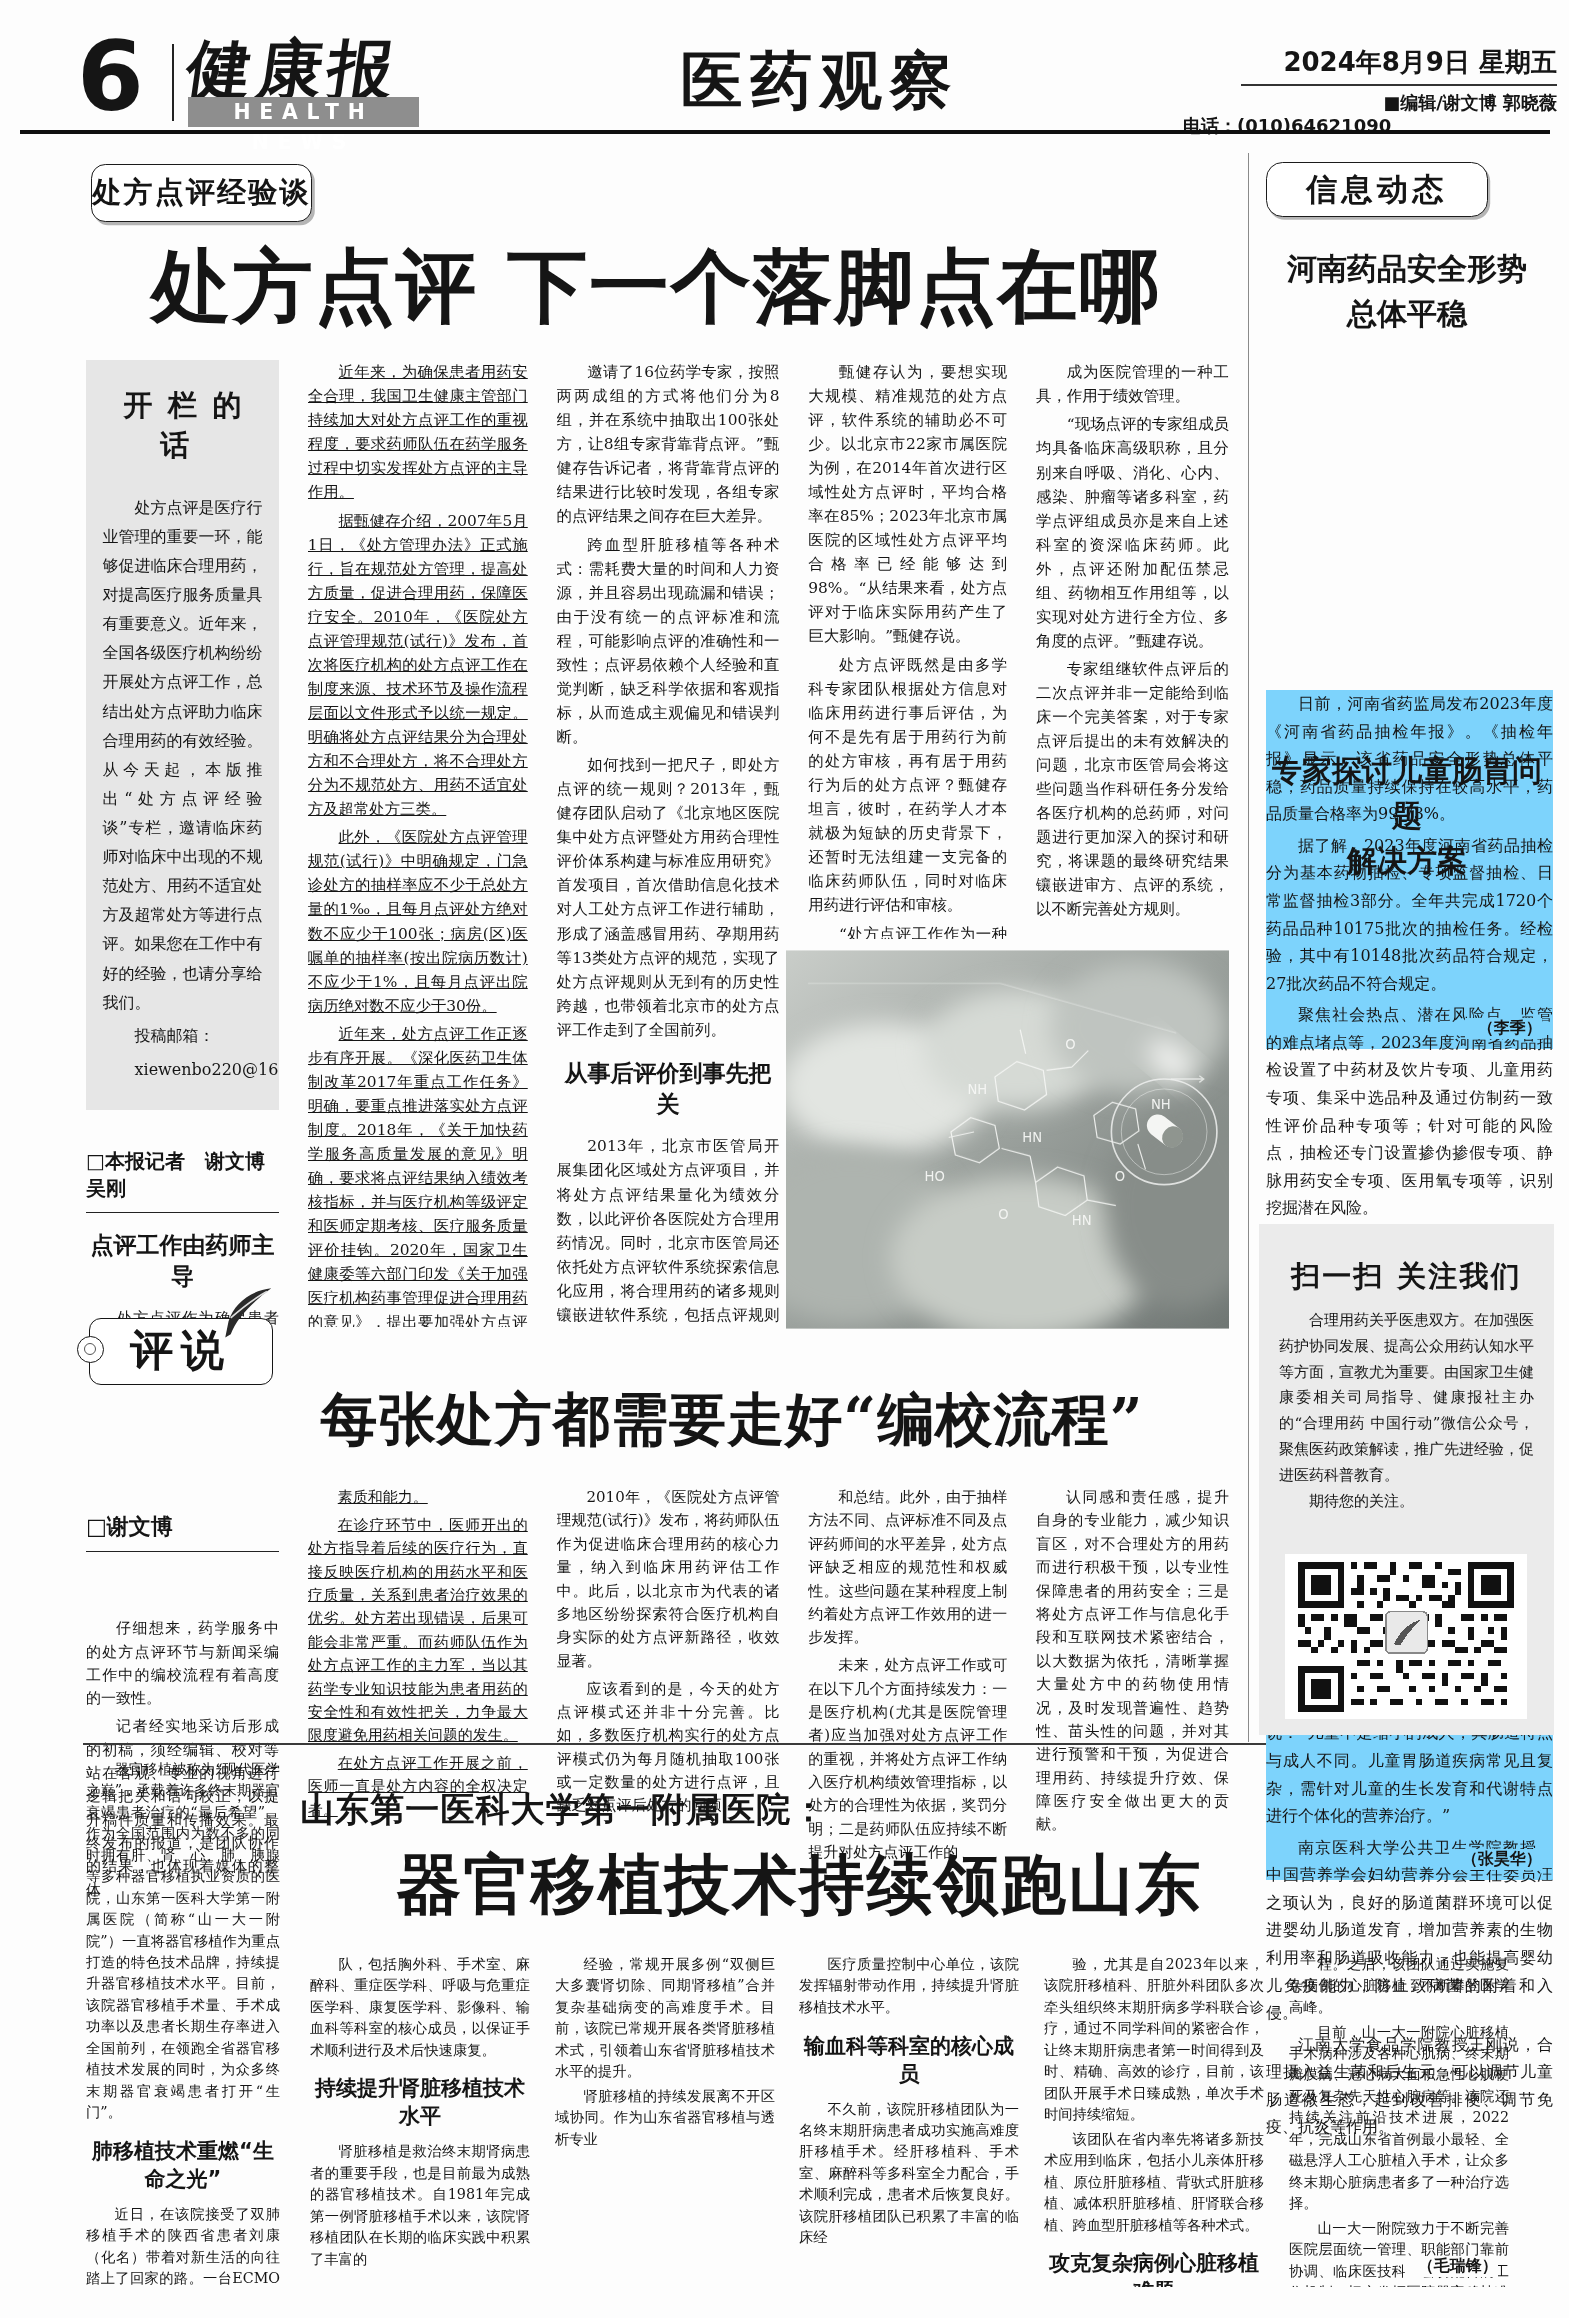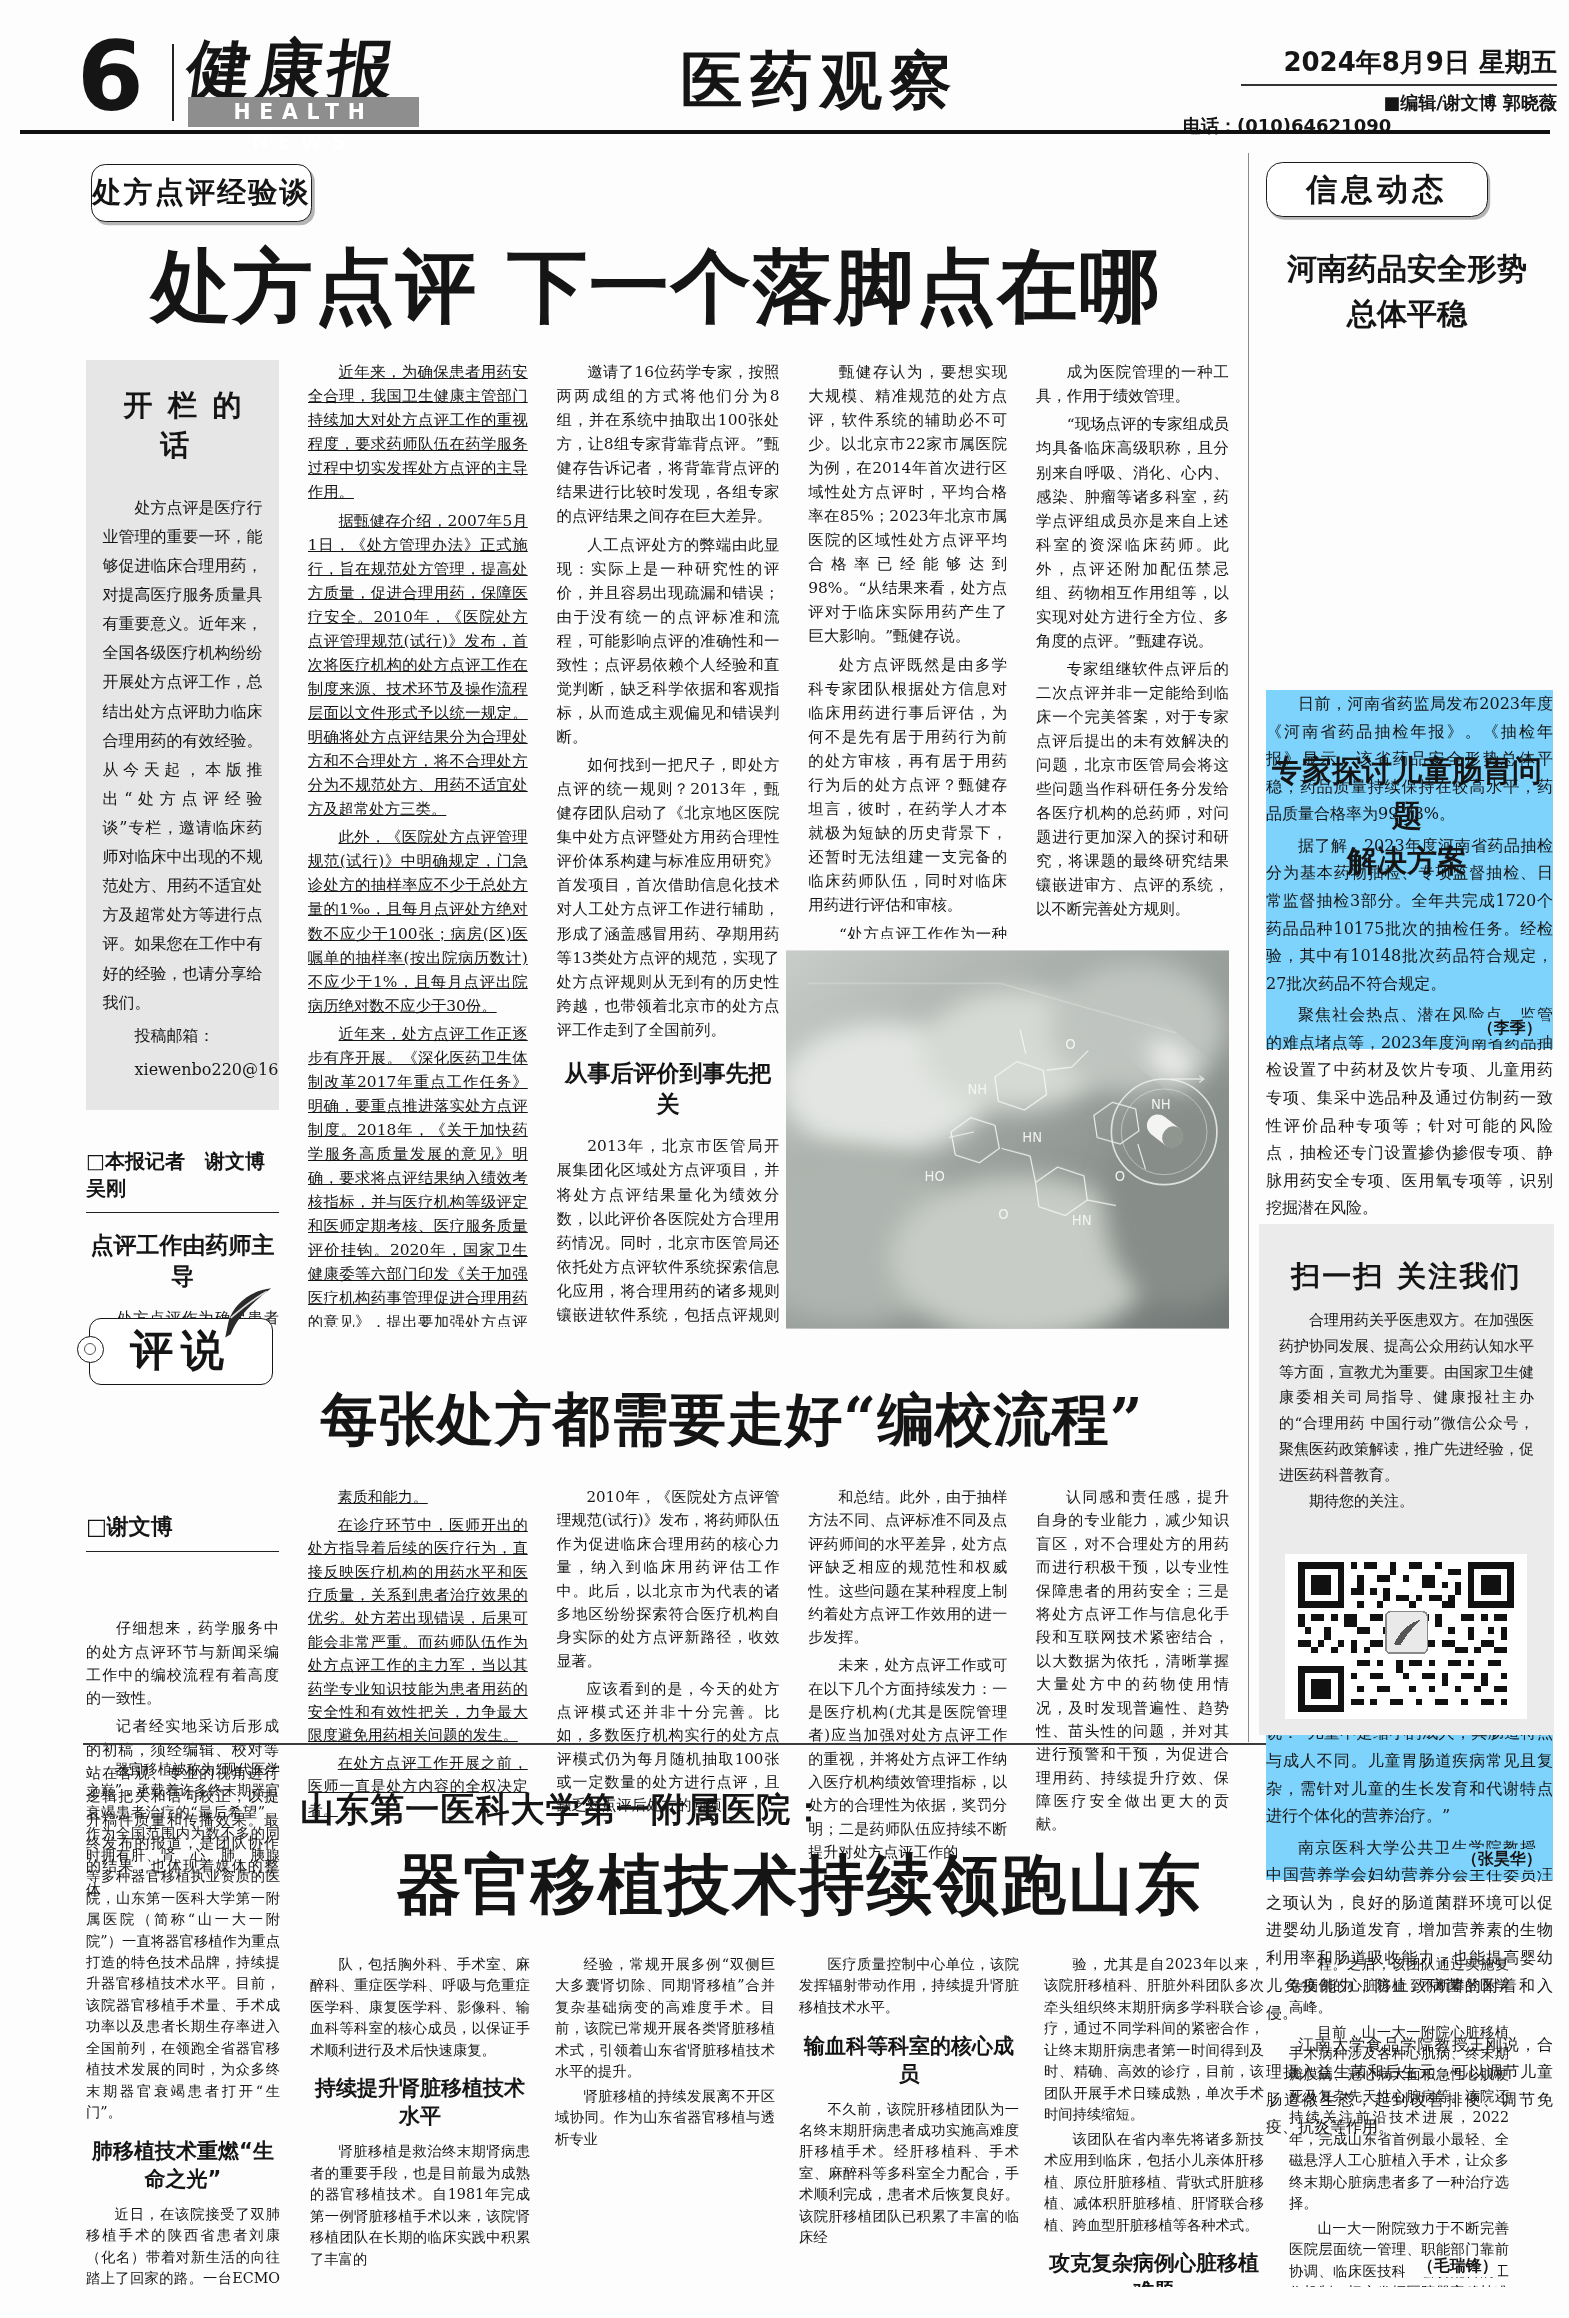--- a/index.html
+++ b/index.html
@@ -123,21 +123,21 @@
         </div>
     </div>
     <div class="col mc2">
         <p class="para">近年来，为确保患者用药安全合理，我国卫生健康主管部门持续加大对处方点评工作的重视程度，要求药师队伍在药学服务过程中切实发挥处方点评的主导作用。</p>
         <p class="para">据甄健存介绍，2007年5月1日，《处方管理办法》正式施行，旨在规范处方管理，提高处方质量，促进合理用药，保障医疗安全。2010年，《医院处方点评管理规范(试行)》发布，首次将医疗机构的处方点评工作在制度来源、技术环节及操作流程层面以文件形式予以统一规定。明确将处方点评结果分为合理处方和不合理处方，将不合理处方分为不规范处方、用药不适宜处方及超常处方三类。</p>
         <p class="para">此外，《医院处方点评管理规范(试行)》中明确规定，门急诊处方的抽样率应不少于总处方量的1‰，且每月点评处方绝对数不应少于100张；病房(区)医嘱单的抽样率(按出院病历数计)不应少于1%，且每月点评出院病历绝对数不应少于30份。</p>
         <p class="para">近年来，处方点评工作正逐步有序开展。《深化医药卫生体制改革2017年重点工作任务》明确，要重点推进落实处方点评制度。2018年，《关于加快药学服务高质量发展的意见》明确，要求将点评结果纳入绩效考核指标，并与医疗机构等级评定和医师定期考核、医疗服务质量评价挂钩。2020年，国家卫生健康委等六部门印发《关于加强医疗机构药事管理促进合理用药的意见》，提出要加强处方点评制度，当药师发现不规范处方、用药不适宜处方及超常处方时，应当与处方医师沟通并进行干预，确保用药安全、有效、经济。</p>
       </div>
     <div class="col mc3">
         <p class="para">邀请了16位药学专家，按照两两成组的方式将他们分为8组，并在系统中抽取出100张处方，让8组专家背靠背点评。”甄健存告诉记者，将背靠背点评的结果进行比较时发现，各组专家的点评结果之间存在巨大差异。</p>
-        <p class="para">人工点评处方的弊端由此显现：实际上是一种研究性的评价，并且容易出现疏漏和错误；由于没有统一的点评标准和流程，可能影响点评的准确性和一致性；点评易依赖个人经验和直觉判断，缺乏科学依据和客观指标，从而造成主观偏见和错误判断。</p>
+        <p class="para">跨血型肝脏移植等各种术式：需耗费大量的时间和人力资源，并且容易出现疏漏和错误；由于没有统一的点评标准和流程，可能影响点评的准确性和一致性；点评易依赖个人经验和直觉判断，缺乏科学依据和客观指标，从而造成主观偏见和错误判断。</p>
         <p class="para">如何找到一把尺子，即处方点评的统一规则？2013年，甄健存团队启动了《北京地区医院集中处方点评暨处方用药合理性评价体系构建与标准应用研究》首发项目，首次借助信息化技术对人工处方点评工作进行辅助，形成了涵盖感冒用药、孕期用药等13类处方点评的规范，实现了处方点评规则从无到有的历史性跨越，也带领着北京市的处方点评工作走到了全国前列。</p>
         <h4 class="colhead">从事后评价到事先把关</h4>
         <p class="para">2013年，北京市医管局开展集团化区域处方点评项目，并将处方点评结果量化为绩效分数，以此评价各医院处方合理用药情况。同时，北京市医管局还依托处方点评软件系统探索信息化应用，将合理用药的诸多规则镶嵌进软件系统，包括点评规则库、临床指南及药品说明书等。</p>
       </div>
     <div class="col mc4">
       <div class="clip-short">
           <p class="para">甄健存认为，要想实现大规模、精准规范的处方点评，软件系统的辅助必不可少。以北京市22家市属医院为例，在2014年首次进行区域性处方点评时，平均合格率在85%；2023年北京市属医院的区域性处方点评平均合格率已经能够达到98%。“从结果来看，处方点评对于临床实际用药产生了巨大影响。”甄健存说。</p>
           <p class="para">处方点评既然是由多学科专家团队根据处方信息对临床用药进行事后评估，为何不是先有居于用药行为前的处方审核，再有居于用药行为后的处方点评？甄健存坦言，彼时，在药学人才本就极为短缺的历史背景下，还暂时无法组建一支完备的临床药师队伍，同时对临床用药进行评估和审核。</p>
           <p class="para">“处方点评工作作为一种事后的点评，给了点评工作以更多时间和技术手段的支持，实际上是一种研究性的评价。”甄健存介绍，通过这种研究性的评价方式，把在处方点评过程中找到的普遍的、严重的用药问题制定成规则，再将这种规则放到处方审核环节当中去，并加以信息化、算法、软件系统的支持，才有了今天较为完善、准确的处方规则。</p>
         </div>

